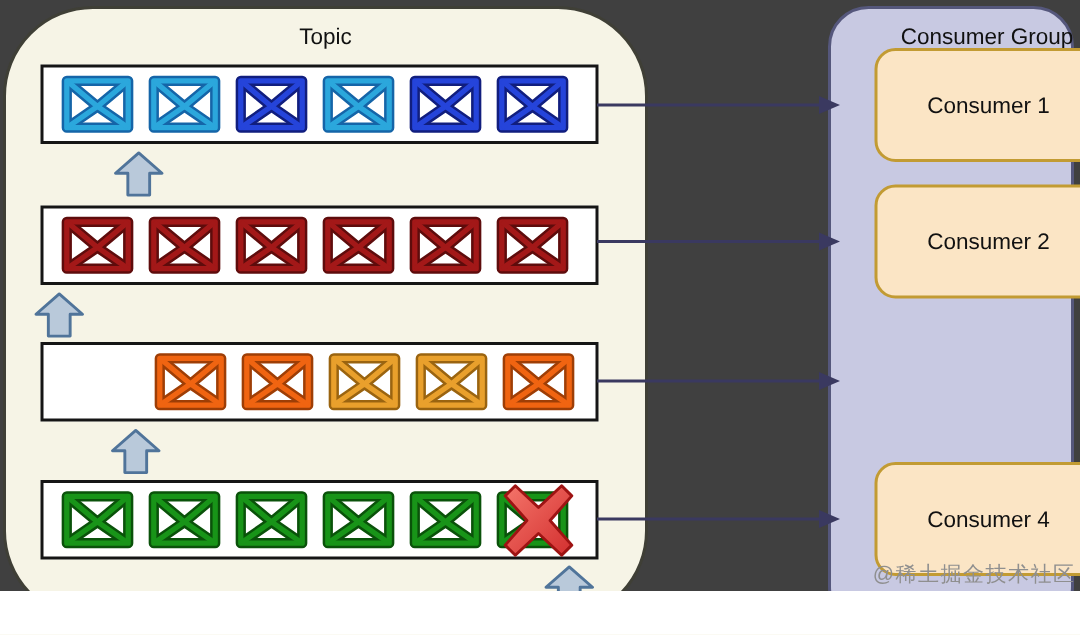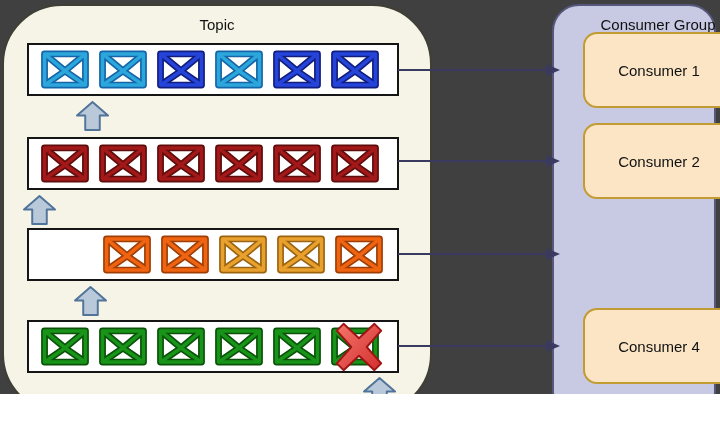--- a/index.html
+++ b/index.html
@@ -382,13 +382,14 @@
       <line x1="398" y1="70" x2="547" y2="70" stroke="#3a3960" stroke-width="2"></line>
       <polygon points="546,64 560,70 546,76" fill="#3a3960"></polygon>
       <line x1="398" y1="161" x2="547" y2="161" stroke="#3a3960" stroke-width="2"></line>
       <polygon points="546,155 560,161 546,167" fill="#3a3960"></polygon>
       <line x1="398" y1="254" x2="547" y2="254" stroke="#3a3960" stroke-width="2"></line>
       <polygon points="546,248 560,254 546,260" fill="#3a3960"></polygon>
       <line x1="398" y1="346" x2="547" y2="346" stroke="#3a3960" stroke-width="2"></line>
       <polygon points="546,340 560,346 546,352" fill="#3a3960"></polygon>
     </svg>
 
+  <div class="watermark">@稀土掘金技术社区</div>
 </div>
 
 </body></html>

